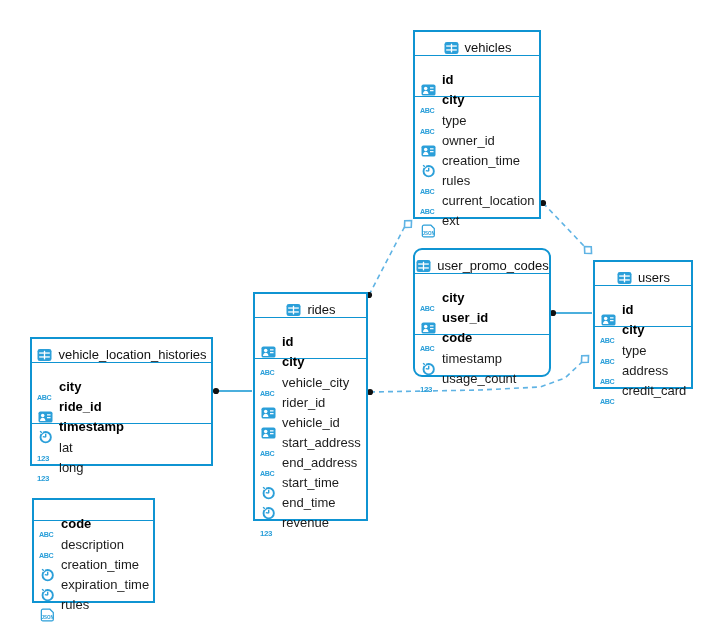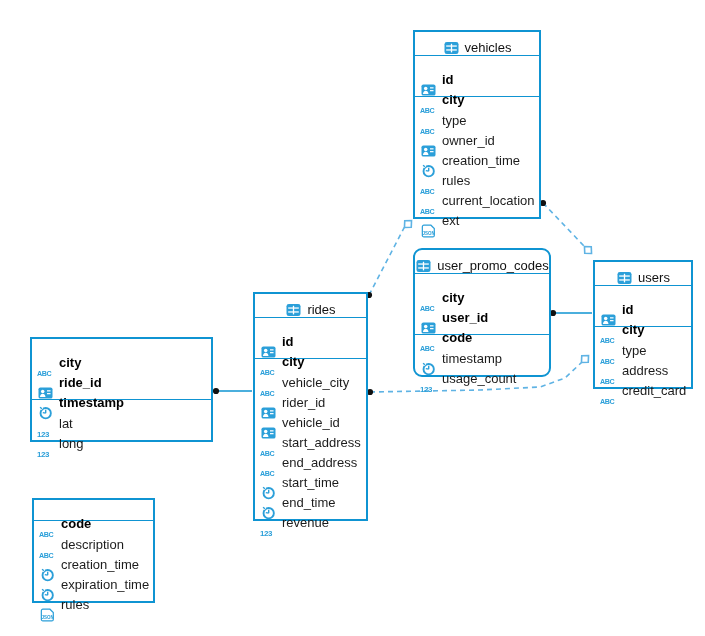--- a/index.html
+++ b/index.html
@@ -397,20 +397,33 @@
             <span class="icon">
               <svg width="17" height="12" viewBox="0 0 18 12">
     <text x="0" y="9.5" font-size="8.4" font-weight="bold" letter-spacing="-0.4" font-family="'Liberation Sans',sans-serif" fill="#2b9fd9">123</text>
               </svg>
             </span>
             <span class="fname">revenue</span>
           </div>
         </div>
       </div>
       <div class="entity" style="left: 30px; top: 337px; width: 183px;">
+        <div class="entity-header">
+          <span class="icon">
+            <svg width="15" height="14" viewBox="0 0 16 15">
+    <rect x="0.5" y="1" width="15" height="13" rx="2.5" fill="#2b9fd9"></rect>
+    <g stroke="#fff" stroke-width="1.4">
+      <line x1="2.3" y1="5.4" x2="13.7" y2="5.4"></line>
+                <line x1="2.3" y1="9.6" x2="13.7" y2="9.6"></line>
+      <line x1="8" y1="3" x2="8" y2="12.2"></line>
+              </g>
+            </svg>
+          </span>
+          <span>vehicle_location_histories</span>
+        </div>
         <div class="section">
           <div class="row pk">
             <span class="icon">
               <svg width="17" height="12" viewBox="0 0 18 12">
     <text x="0" y="9.5" font-size="7.6" font-weight="bold" letter-spacing="-0.4" font-family="'Liberation Sans',sans-serif" fill="#2b9fd9">ABC</text>
               </svg>
             </span>
             <span class="fname">city</span>
           </div>
           <div class="row pk">

